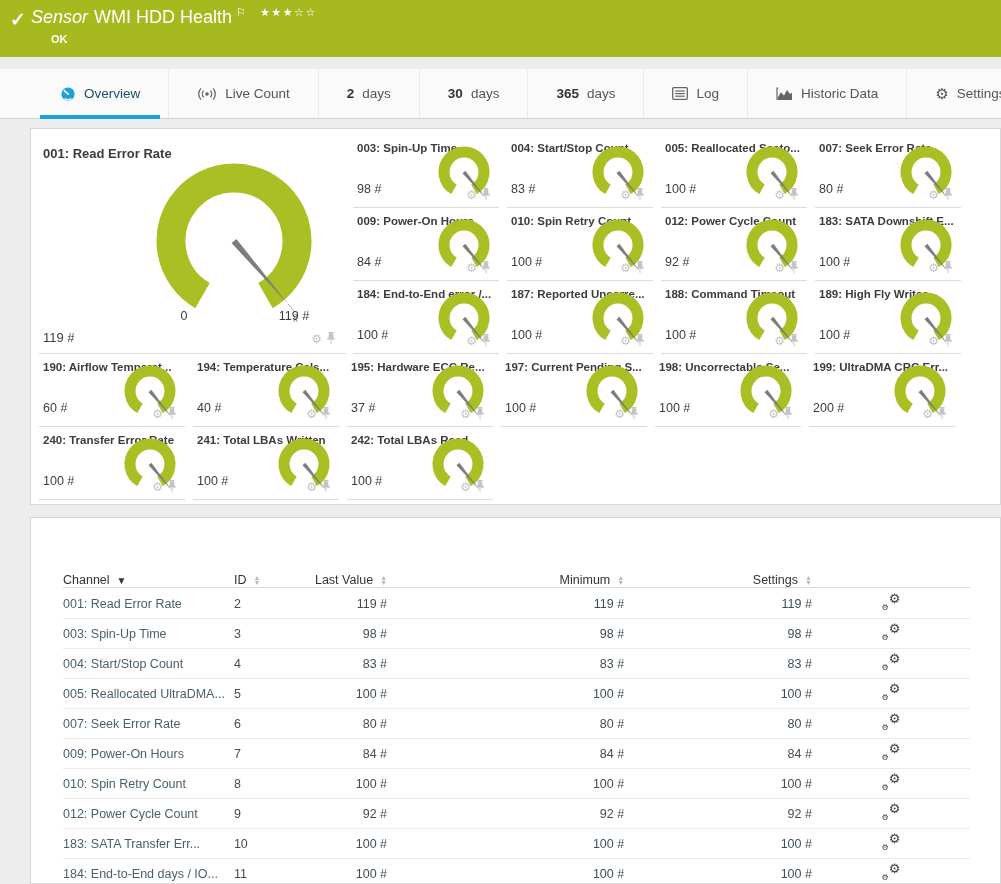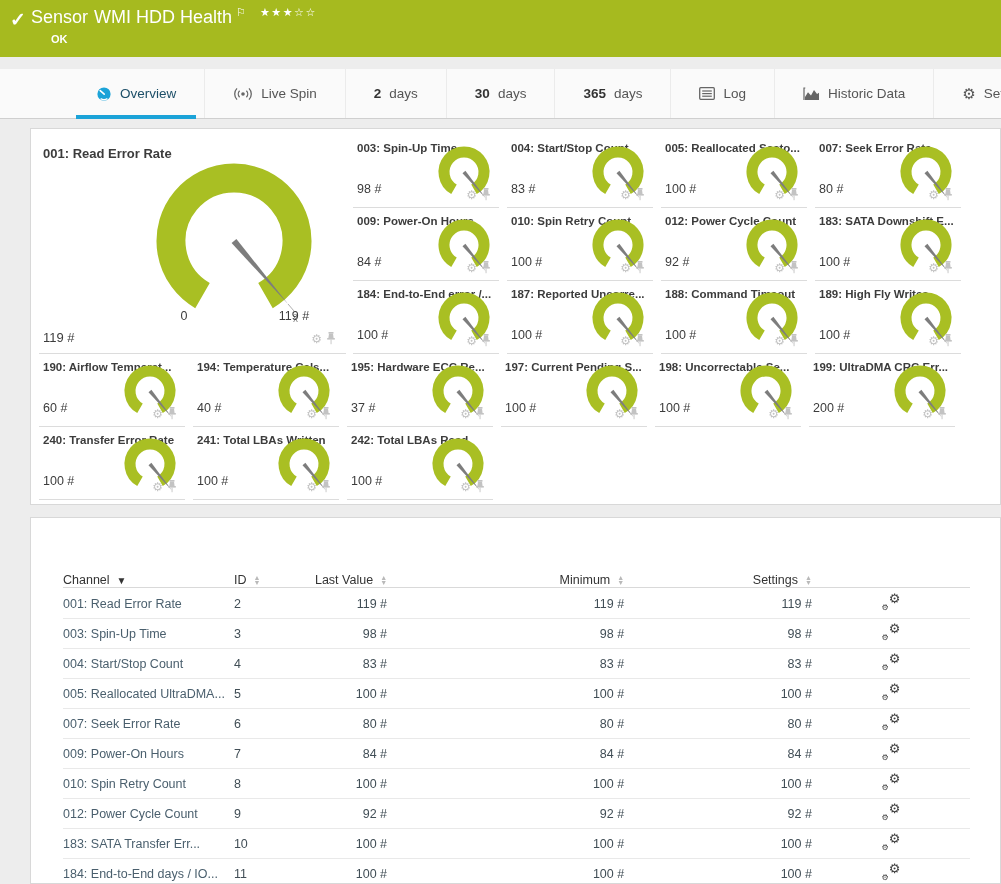--- a/index.html
+++ b/index.html
@@ -5,28 +5,28 @@
   :root{ --green:#a6ba1f; --blue:#1ba3d8; }
   *{box-sizing:border-box}
   html,body{margin:0;padding:0}
   body{width:1001px;height:884px;overflow:hidden;background:#ededed;
        font-family:"Liberation Sans",sans-serif;position:relative;}
 
   
   .banner{height:57px;background:var(--green);color:#fff;position:relative}
   .banner .check{position:absolute;left:10px;top:8px;font-size:19px;font-weight:bold}
   .title-line{position:absolute;left:31px;top:7px;font-size:18px;white-space:nowrap}
-  .title-line .kind{margin-right:6px}
+  .title-line .kind{font-style:italic;margin-right:6px}
   .title-line .flag{font-size:11px;position:relative;top:-7px;margin-left:4px}
   .title-line .stars{font-size:11px;letter-spacing:1.5px;position:relative;top:-7px;margin-left:14px}
   .status-ok{position:absolute;left:51px;top:33px;font-size:11px;font-weight:bold}
 
   
   .tabbar{margin-top:12px;height:50px;background:#fafafa;border-bottom:1px solid #cfcfcf;
-          display:flex;align-items:stretch;padding-left:68px;position:relative}
+          display:flex;align-items:stretch;padding-left:32px;position:relative}
   .tab{position:relative;display:flex;align-items:center;gap:8px;padding:0 28px;
        font-size:13.5px;color:#555;cursor:pointer;border-left:1px solid #ebebeb;white-space:nowrap}
   .tab:first-child{border-left:none}
   .tab .strong{font-weight:bold;color:#333}
   .tab.active{color:#1d4f68}
   .tab.active::after{content:"";position:absolute;left:8px;right:8px;bottom:-1px;height:4px;background:var(--blue)}
   .tab svg{flex:0 0 auto}
   .tab .gear-glyph{font-size:15px;color:#555;line-height:1}
 
   
@@ -92,21 +92,21 @@
       <span>Overview</span>
     </div>
     <div class="tab">
       <svg width="20" height="14" viewBox="0 0 20 14">
         <circle cx="10" cy="7" r="1.8" fill="#666"></circle>
         <path d="M6.6 3.8 A4.6 4.6 0 0 0 6.6 10.2" fill="none" stroke="#666" stroke-width="1.3"></path>
         <path d="M13.4 3.8 A4.6 4.6 0 0 1 13.4 10.2" fill="none" stroke="#666" stroke-width="1.3"></path>
         <path d="M4 1.4 A8 8 0 0 0 4 12.6" fill="none" stroke="#666" stroke-width="1.3"></path>
         <path d="M16 1.4 A8 8 0 0 1 16 12.6" fill="none" stroke="#666" stroke-width="1.3"></path>
       </svg>
-      <span>Live Spin</span>
+      <span>Live Count</span>
     </div>
     <div class="tab">
       <span class="strong">2</span>
       <span>days</span>
     </div>
     <div class="tab">
       <span class="strong">30</span>
       <span>days</span>
     </div>
     <div class="tab">

